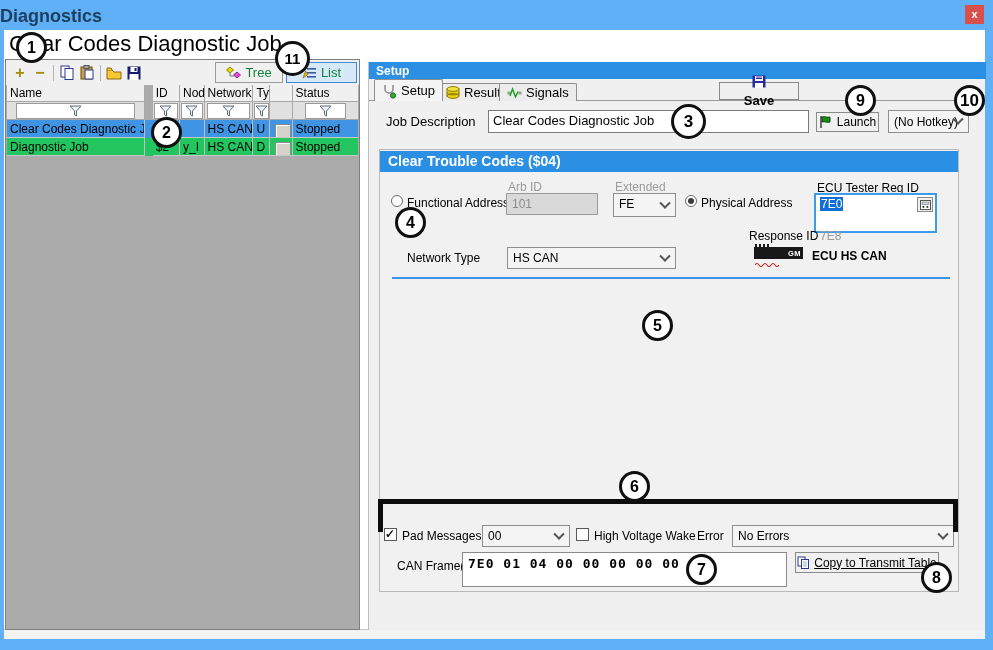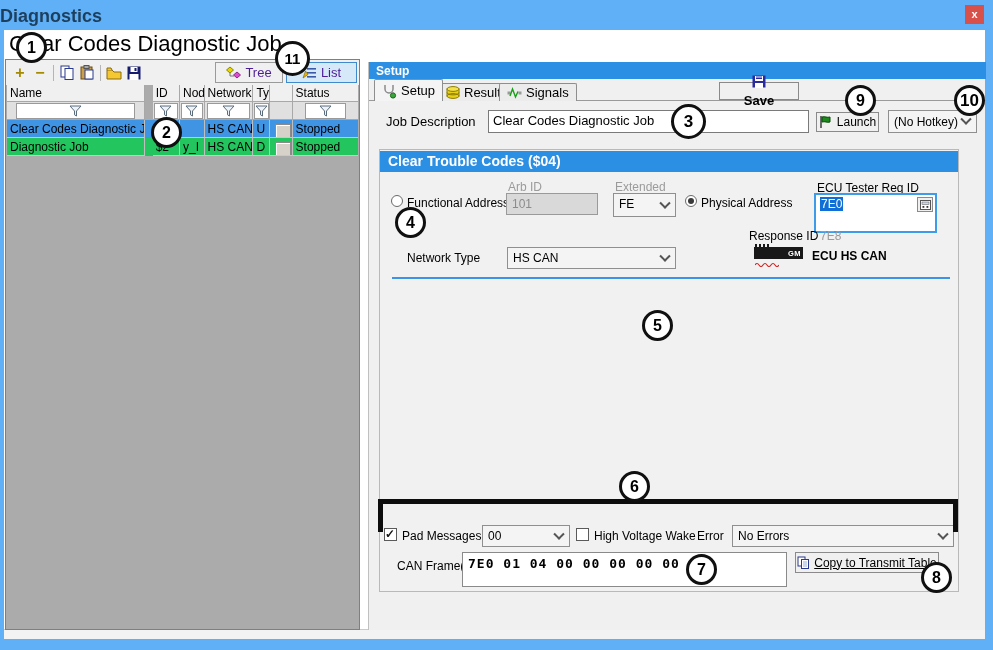--- a/index.html
+++ b/index.html
@@ -25,21 +25,21 @@
       background:#fff;color:#000;font-weight:bold;font-size:16px;display:flex;align-items:center;justify-content:center;z-index:60;}
   .co.big{width:35px;height:35px;font-size:17px;}
 
   
   .lpanel{position:absolute;left:5px;top:59px;width:353px;height:569px;background:#ababab;border:1px solid #7f7f7f;box-sizing:content-box;}
   .ltoolbar{position:absolute;left:0;top:0;width:353px;height:25px;background:#f0f0f0;display:flex;align-items:center;padding-left:4px;box-sizing:border-box;}
   .tbtn{width:20px;height:20px;display:flex;align-items:center;justify-content:center;}
   .pm{font-size:16px;font-weight:bold;color:#a68a00;line-height:18px;}
   .tsep{width:1px;height:16px;background:#b5b5b5;margin:0 3px;}
   .viewbtn{position:absolute;top:2px;height:21px;box-sizing:border-box;border:1px solid #9a9a9a;background:#f0f0f0;
-      display:flex;align-items:center;justify-content:center;gap:4px;font-size:13px;color:#4c1d95;}
+      display:flex;align-items:center;justify-content:center;gap:4px;font-size:13px;color:#15803d;}
   .viewbtn.sel{background:#d6e9f8;border:1px solid #3f89cc;}
   .grid{position:absolute;left:1px;top:25px;width:351px;font-size:12px;color:#000;}
   .grow{display:flex;}
   .gc{box-sizing:border-box;overflow:hidden;white-space:nowrap;}
   .ghead .gc{height:17px;background:#f0f0f0;border-right:1px solid #a8a8a8;border-bottom:1px solid #a8a8a8;padding:1px 0 0 3px;}
   .gfilter .gc{height:18px;background:#e0e0e0;border-right:1px solid #a8a8a8;border-bottom:1px solid #a8a8a8;display:flex;align-items:center;justify-content:center;}
   .fbtn{width:86%;height:14px;background:#fff;border:1px solid #9a9a9a;display:flex;align-items:center;justify-content:center;}
   .gdata .gc{height:18px;border-right:1px solid #bfbfbf;border-bottom:1px solid #c8c8c8;padding:2px 0 0 3px;}
   .rowsel{background:#4094e4;}
   .rownorm{background:#22c55e;}
@@ -301,21 +301,21 @@
     <div class="tinput" style="left:119px;top:48px;width:321px;height:23px;">Clear Codes Diagnostic Job</div>
     <div class="btn3d" style="position:absolute;left:447px;top:50px;width:63px;height:20px;font-size:12px;">
       <span class="icon">
           <svg width="13" height="14">
             <line x1="2" y1="1" x2="2" y2="13" stroke="#333" stroke-width="1.4"></line>
             <path d="M3,2 C6,1 8,3 11,2 L11,7 C8,8 6,6 3,7 z" fill="#1e8a1e" stroke="#0a4a0a"></path>
           </svg>
         </span>
       <span>Launch</span>
     </div>
-    <div class="combo" style="left:519px;top:48px;width:89px;height:23px;padding-top:4px;">
+    <div class="combo" style="left:519px;top:48px;width:81px;height:23px;padding-top:4px;">
       <span>(No Hotkey)</span>
       <span class="chev"></span>
     </div>
 
     <div class="section">
       <div class="sechead">Clear Trouble Codes ($04)</div>
 
       <div class="radio" style="left:11px;top:45px;"></div>
       <div class="lbl12" style="left:27px;top:46px;">Functional Addressing</div>
 

